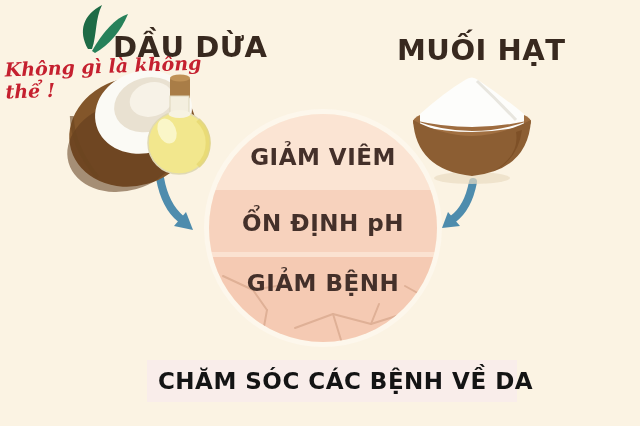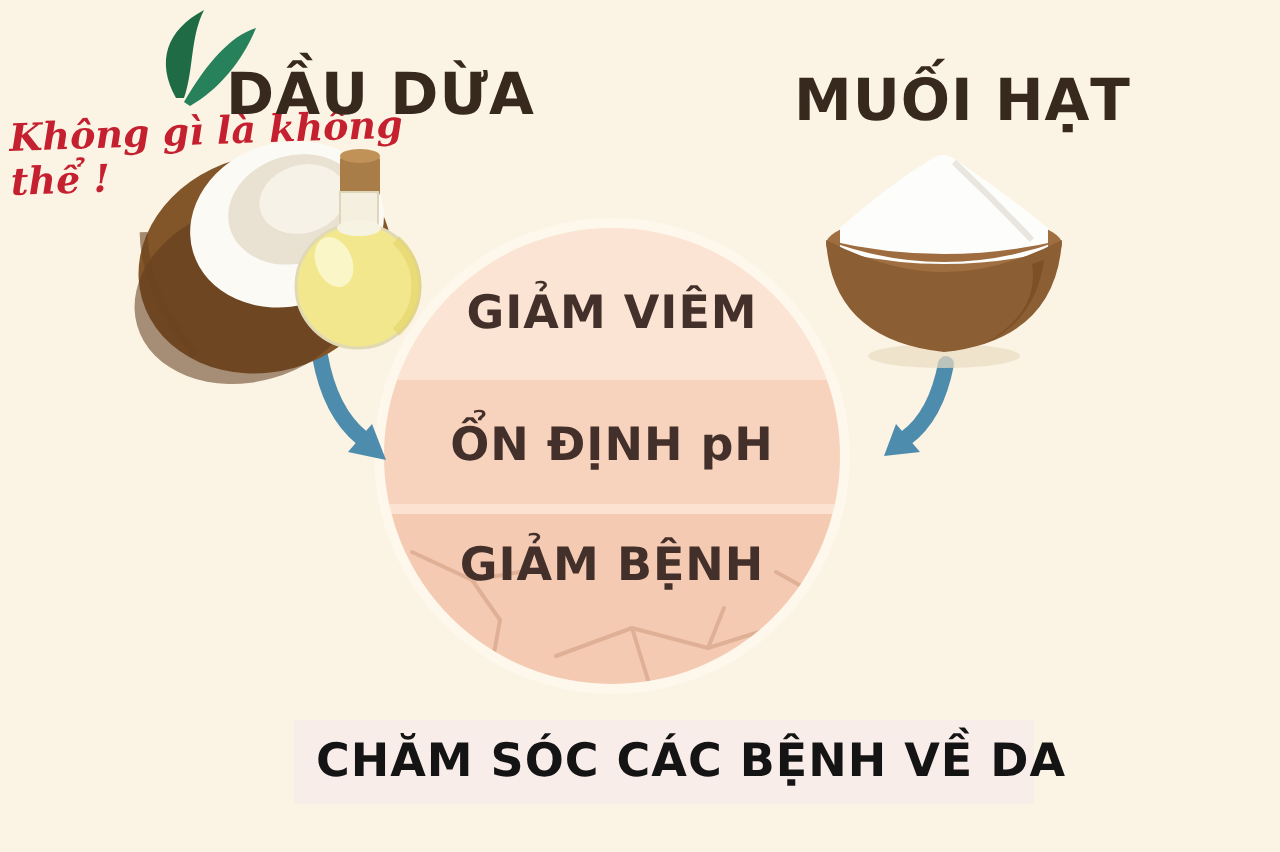--- a/index.html
+++ b/index.html
@@ -17,21 +17,21 @@
   .slogan{position:absolute;left:5px;top:55px;width:200px;
           font-family:"DejaVu Serif","Liberation Serif",serif;font-style:italic;
           font-size:19px;font-weight:bold;color:#c5202f;transform:rotate(-2deg);}
 
   
   .heading{position:absolute;font-weight:bold;color:#38291f;font-size:29px;letter-spacing:.5px;white-space:nowrap;}
   .heading-left{left:113px;top:30px;}
   .heading-right{left:397px;top:33px;}
 
   
-  .skin-circle{position:absolute;left:187px;top:109px;width:238px;height:238px;
+  .skin-circle{position:absolute;left:204px;top:109px;width:238px;height:238px;
                border:5px solid #fdf7ec;border-radius:50%;box-sizing:content-box;
                overflow:hidden;z-index:2;}
   .skin-circle{width:228px;height:228px;}
   .band{position:absolute;left:0;width:228px;}
   .band1{top:0;height:76px;background:#fbe4d3;}
   .band2{top:76px;height:62px;background:#f7d2bd;}
   .band-sep{top:138px;height:5px;background:#fbe2d1;}
   .band3{top:143px;height:85px;background:#f5cab3;}
   .benefit{position:absolute;left:0;width:228px;text-align:center;
            font-weight:bold;color:#44302a;font-size:23px;letter-spacing:.5px;z-index:3;}

